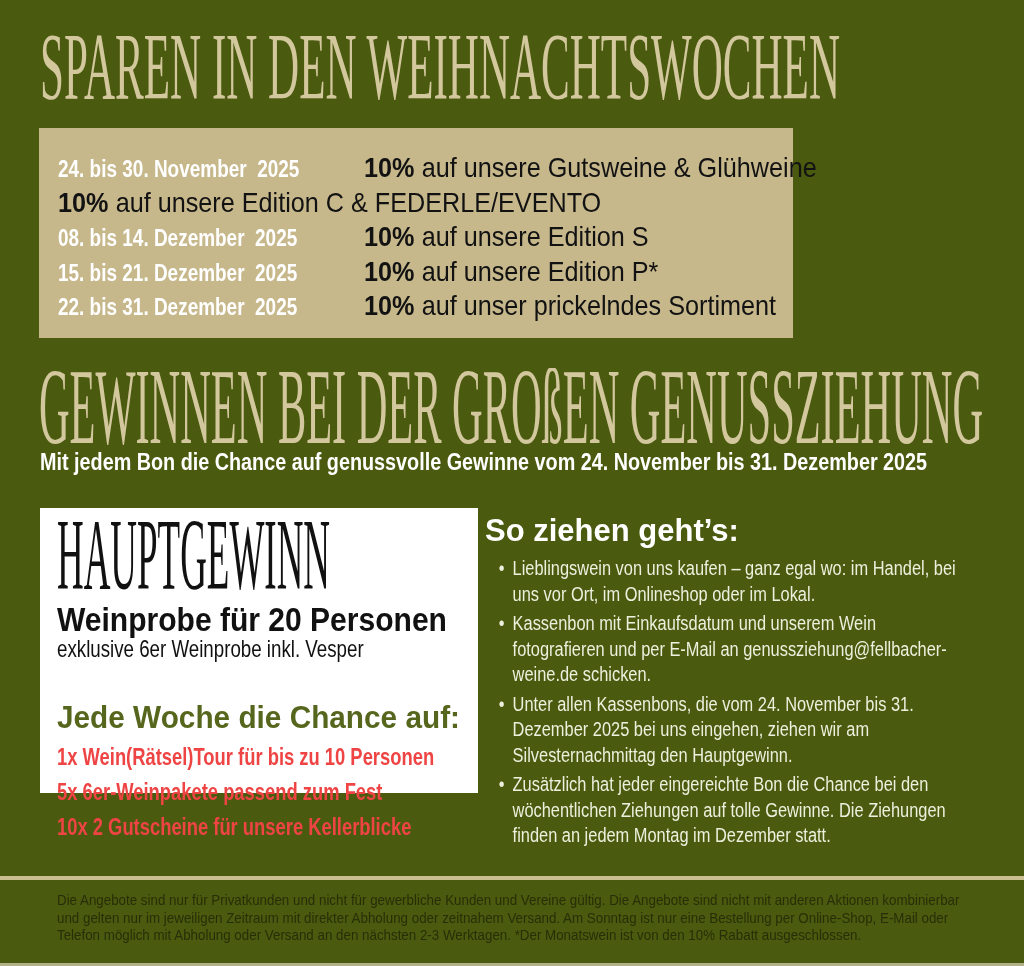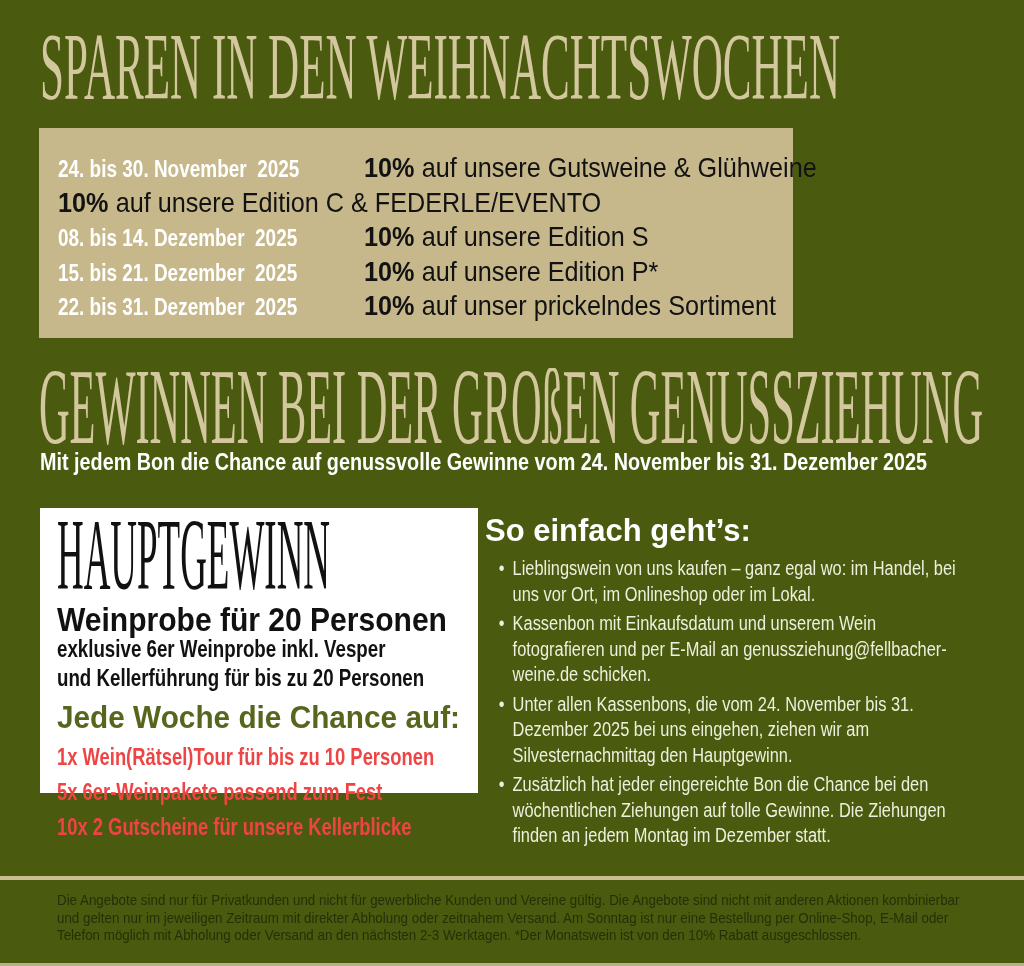--- a/index.html
+++ b/index.html
@@ -31,21 +31,21 @@
     position:absolute;left:40px;top:449px;
     font-size:23px;font-weight:bold;color:#ffffff;
   }
 
   .prize-box{
     position:absolute;left:40px;top:508px;width:438px;height:285px;
     background:#ffffff;
   }
   .prize-title-svg{position:absolute;left:16px;top:11px;}
   .prize-name{position:absolute;left:17px;top:87px;font-size:33px;font-weight:bold;color:#111111;margin-top:6px;}
-  .prize-details{position:absolute;left:17px;top:126px;font-size:24px;font-weight:bold;color:#111111;line-height:29px;}
+  .prize-details{position:absolute;left:17px;top:126px;font-size:24px;font-weight:normal;color:#111111;line-height:29px;}
   .weekly-heading{position:absolute;left:17px;top:191px;font-size:32px;font-weight:bold;color:#56671d;}
   .weekly-list{position:absolute;left:17px;top:231px;}
   .weekly-item{height:35px;line-height:35px;font-size:24.5px;font-weight:bold;color:#ef4444;}
 
   .howto-heading{position:absolute;left:485px;top:513px;font-size:31px;font-weight:bold;color:#ffffff;}
   .howto-list{
     position:absolute;left:497px;top:556px;width:570px;
     transform:scaleX(.82);transform-origin:0 0;
     font-size:20px;line-height:25.5px;color:#edf0dd;
   }
@@ -100,34 +100,33 @@
 
   <div class="prize-box">
     <svg class="prize-title-svg" width="280" height="76">
       <text x="1" y="70" font-size="102" fill="#111111" textLength="273" lengthAdjust="spacingAndGlyphs">HAUPTGEWINN</text>
     </svg>
     <div class="prize-name">
       <span class="sx s91">Weinprobe für 20 Personen</span>
     </div>
     <div class="prize-details">
       <div><span class="sx s78">exklusive 6er Weinprobe inkl. Vesper</span></div>
-      <div><span class="sx s78">und Kellerführung für bis zu 20 Personen</span></div>
     </div>
     <div class="weekly-heading">
       <span class="sx s93">Jede Woche die Chance auf:</span>
     </div>
     <div class="weekly-list">
       <div class="weekly-item"><span class="sx s75">1x Wein(Rätsel)Tour für bis zu 10 Personen</span></div>
       <div class="weekly-item"><span class="sx s75">5x 6er-Weinpakete passend zum Fest</span></div>
       <div class="weekly-item"><span class="sx s75">10x 2 Gutscheine für unsere Kellerblicke</span></div>
     </div>
   </div>
 
   <div class="howto-heading">
-    <span class="sx">So einfach geht’s:</span>
+    <span class="sx">So ziehen geht’s:</span>
   </div>
   <div class="howto-list">
     <div class="howto-item">
       <span class="bullet">•</span>
       <span>Lieblingswein von uns kaufen – ganz egal wo: im Handel, bei uns vor Ort, im Onlineshop oder im Lokal.</span>
     </div>
     <div class="howto-item">
       <span class="bullet">•</span>
       <span>Kassenbon mit Einkaufsdatum und unserem Wein fotografieren und per E-Mail an genussziehung@fellbacher-weine.de schicken.</span>
     </div>

